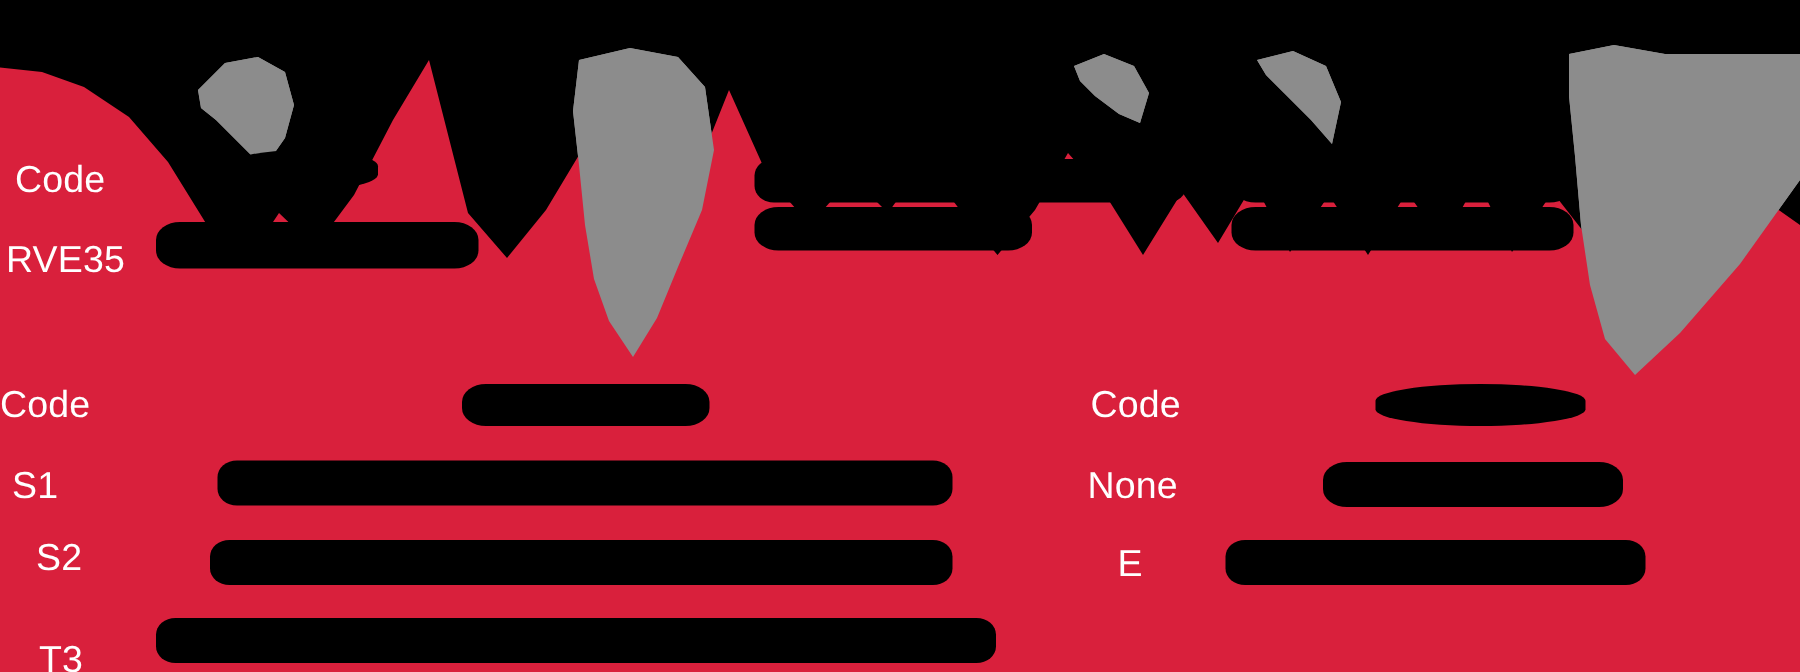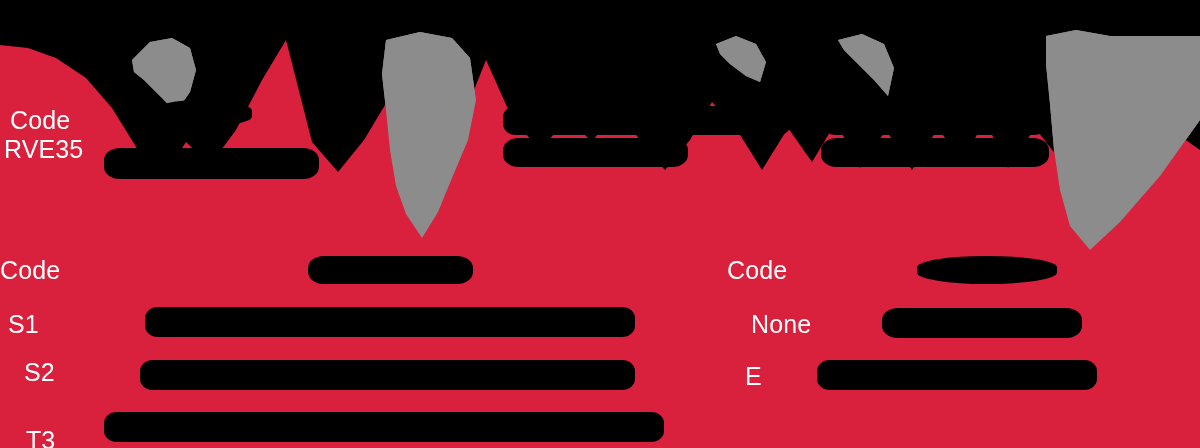--- a/index.html
+++ b/index.html
@@ -70,21 +70,21 @@
         <path d="M 132,60 L 150,42 L 172,38 L 190,48 L 196,70 L 190,92 L 176,112 L 160,96 L 144,80 L 134,72 Z" fill="#8C8C8C"></path>
         <path d="M 386,40 L 420,32 L 452,38 L 470,58 L 476,100 L 468,140 L 452,178 L 438,212 L 422,238 L 406,214 L 396,186 L 390,150 L 386,110 L 382,74 Z" fill="#8C8C8C"></path>
         <path d="M 716,44 L 736,36 L 756,44 L 766,62 L 760,82 L 746,76 L 730,64 L 720,54 Z" fill="#8C8C8C"></path>
         <path d="M 838,40 L 862,34 L 884,44 L 894,68 L 888,96 L 874,80 L 856,62 L 844,50 Z" fill="#8C8C8C"></path>
         <path d="M 1046,36 L 1076,30 L 1110,36 L 1160,36 L 1200,36 L 1200,120 L 1160,176 L 1120,222 L 1090,250 L 1070,226 L 1060,190 L 1054,150 L 1050,104 L 1046,64 Z" fill="#8C8C8C"></path>
       </g>
   </svg>
 
   <div id="upper-labels">
       <div class="label" style="left: 10px; top: 108px; color: rgb(255, 255, 255);">Code</div>
-      <div class="label" style="left: 4px; top: 137px; color: rgb(255, 255, 255);">RVE35</div>
+      <div class="label" style="left: 4px; top: 161px; color: rgb(255, 255, 255);">RVE35</div>
     </div>
   <div id="upper-redactions">
       <div class="redaction pill" style="left: 152px; top: 100px; width: 100px; height: 27px; background: rgb(0, 0, 0);"></div>
       <div class="redaction soft" style="left: 104px; top: 148px; width: 215px; height: 31px; background: rgb(0, 0, 0);"></div>
       <div class="redaction block" style="left: 503px; top: 106px; width: 288px; height: 29px; background: rgb(0, 0, 0);"></div>
       <div class="redaction soft" style="left: 503px; top: 138px; width: 185px; height: 29px; background: rgb(0, 0, 0);"></div>
       <div class="redaction soft" style="left: 821px; top: 106px; width: 228px; height: 29px; background: rgb(0, 0, 0);"></div>
       <div class="redaction soft" style="left: 821px; top: 138px; width: 228px; height: 29px; background: rgb(0, 0, 0);"></div>
     </div>
 
@@ -96,21 +96,21 @@
     </div>
   <div id="ll-redactions">
       <div class="redaction soft" style="left: 308px; top: 256px; width: 165px; height: 28px; background: rgb(0, 0, 0);"></div>
       <div class="redaction block" style="left: 145px; top: 307px; width: 490px; height: 30px; background: rgb(0, 0, 0);"></div>
       <div class="redaction block" style="left: 140px; top: 360px; width: 495px; height: 30px; background: rgb(0, 0, 0);"></div>
       <div class="redaction block" style="left: 104px; top: 412px; width: 560px; height: 30px; background: rgb(0, 0, 0);"></div>
     </div>
 
   <div id="lr-labels">
       <div class="label" style="left: 727px; top: 258px; color: rgb(255, 255, 255);">Code</div>
-      <div class="label" style="left: 751px; top: 312px; color: rgb(255, 255, 255);">None</div>
+      <div class="label" style="left: 725px; top: 312px; color: rgb(255, 255, 255);">None</div>
       <div class="label" style="left: 745px; top: 364px; color: rgb(255, 255, 255);">E</div>
     </div>
   <div id="lr-redactions">
       <div class="redaction pill" style="left: 917px; top: 256px; width: 140px; height: 28px; background: rgb(0, 0, 0);"></div>
       <div class="redaction soft" style="left: 882px; top: 308px; width: 200px; height: 30px; background: rgb(0, 0, 0);"></div>
       <div class="redaction block" style="left: 817px; top: 360px; width: 280px; height: 30px; background: rgb(0, 0, 0);"></div>
     </div>
 
 </div>
 

